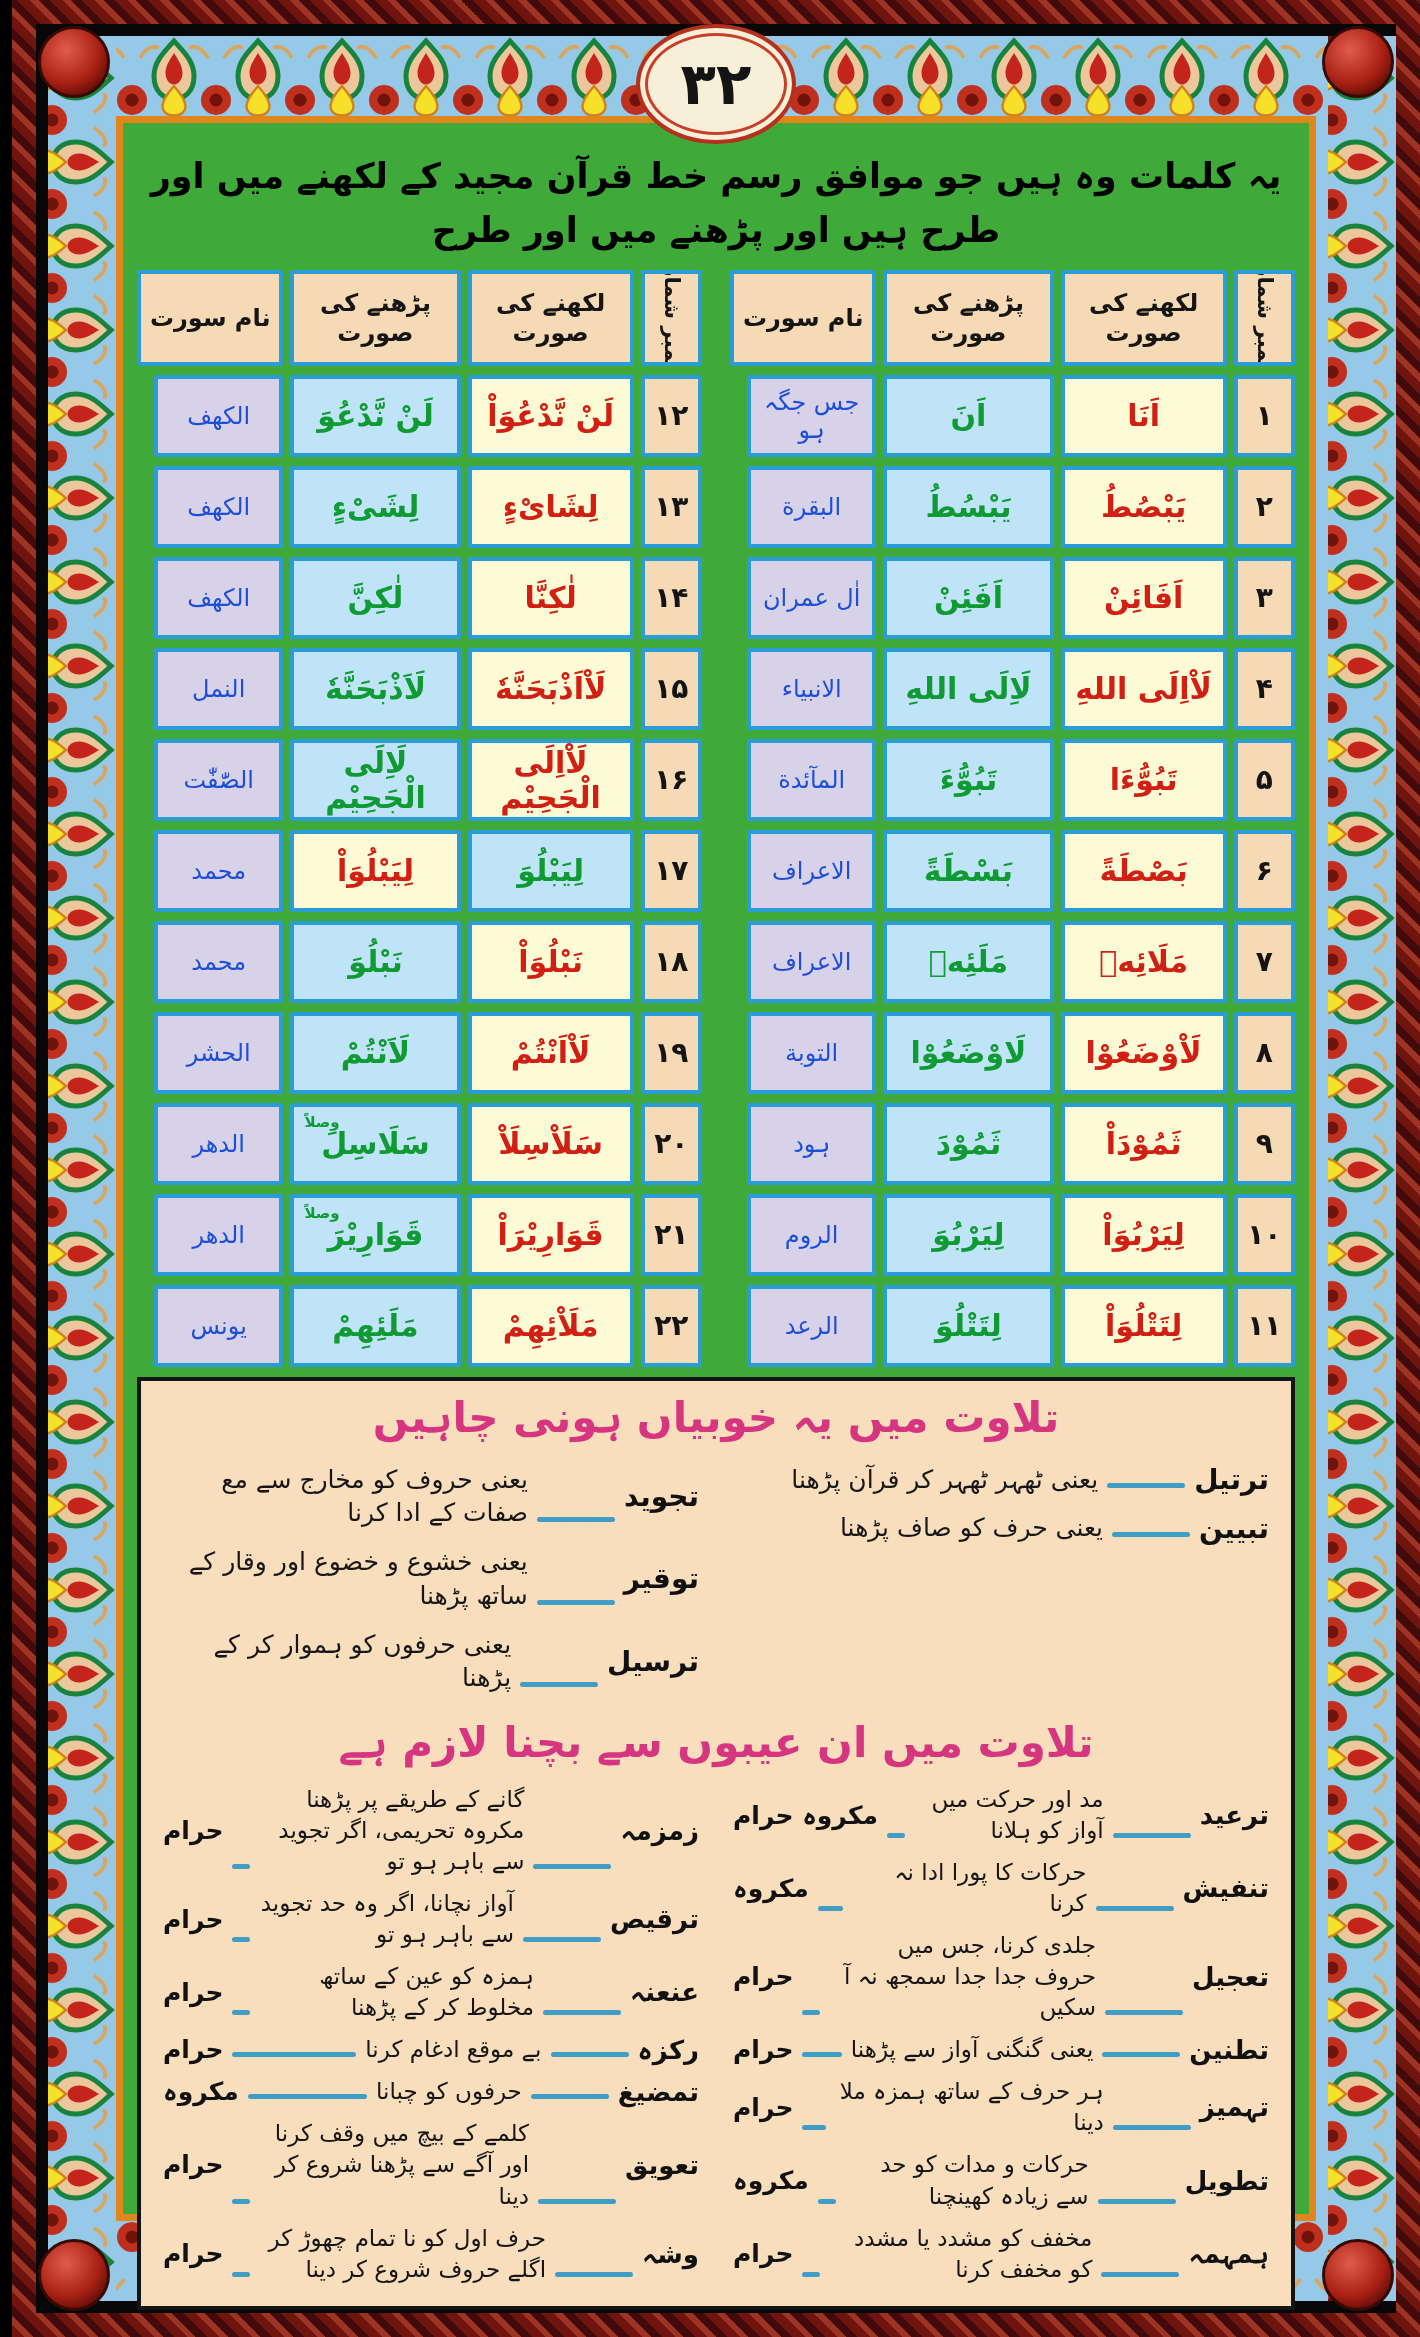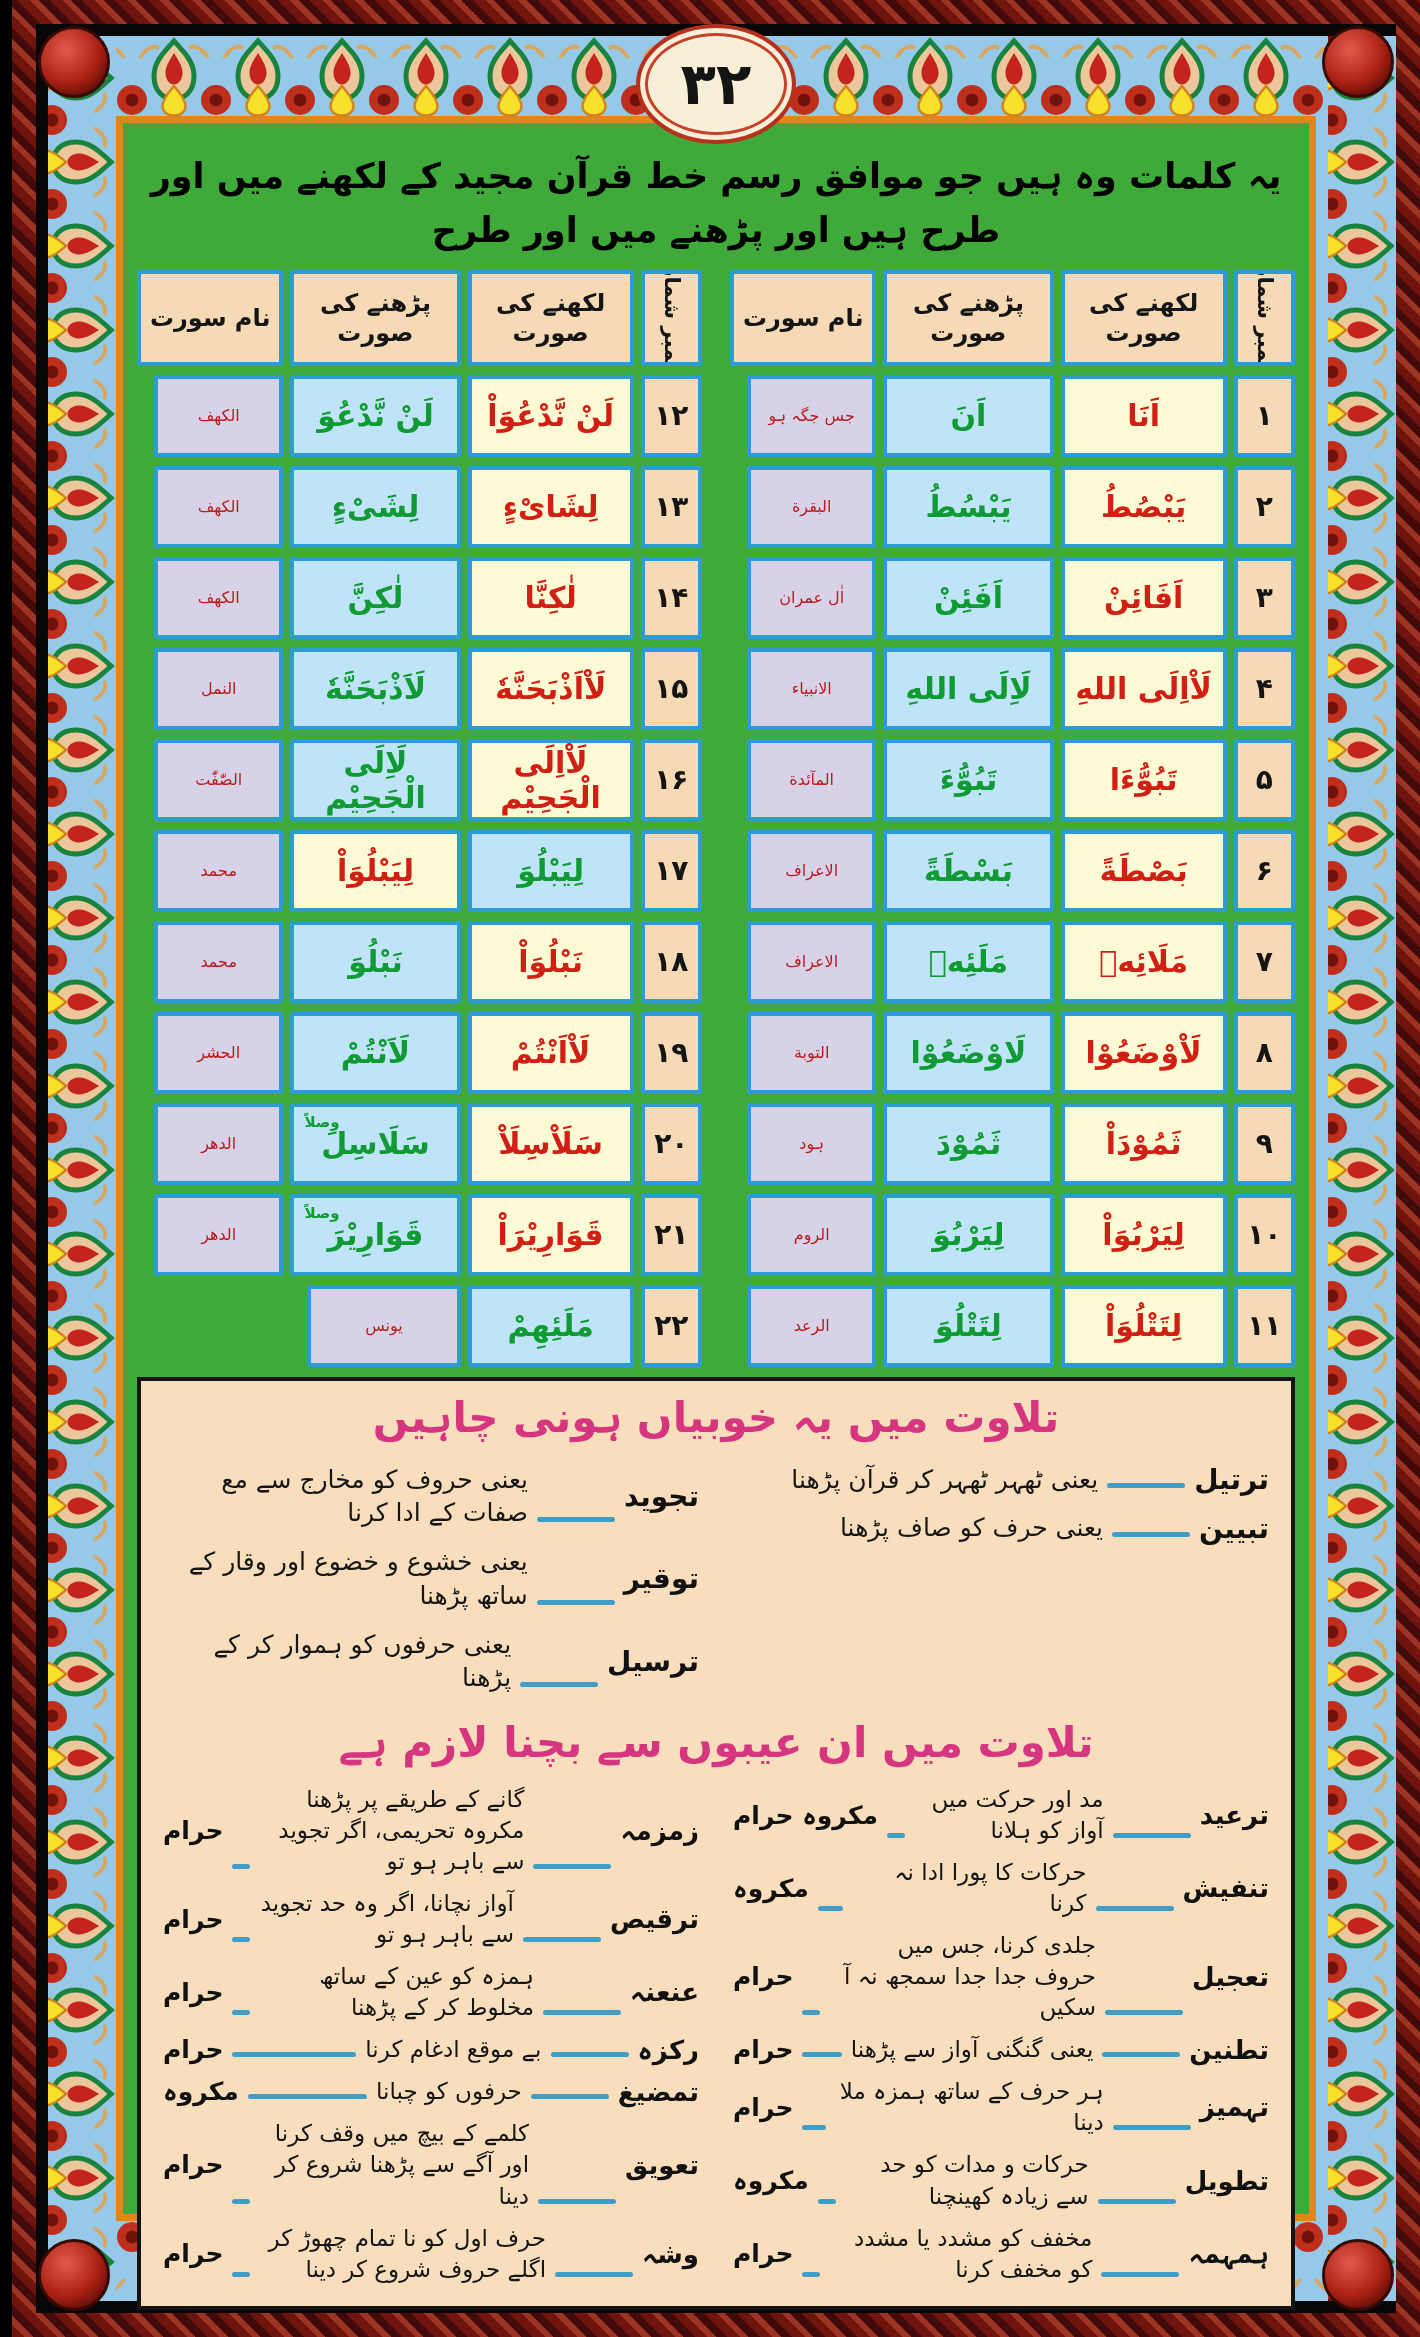--- a/index.html
+++ b/index.html
@@ -33,21 +33,21 @@
      grid-template-columns:62fr 168fr 172fr 148fr 14px 62fr 168fr 172fr 148fr;
      grid-template-rows:96px;grid-auto-rows:82px;gap:9px 7px;align-content:start;}
   .cell{border:4px solid #2c9cd6;border-radius:2px;display:flex;align-items:center;
      justify-content:center;text-align:center;overflow:hidden;padding:1px;}
   .cell.h{background:#f6d9b5;color:#151515;font-size:24px;font-weight:bold;line-height:1.25;}
   .vtext{transform:rotate(90deg);white-space:nowrap;font-size:21px;}
   .c-num{background:#f6d9b5;color:#141414;font-size:28px;font-weight:bold;}
   .c-written{background:#fdfad6;color:#d21f14;font-size:30px;font-weight:bold;}
   .c-reading{background:#c0e4f7;color:#0f9a34;font-size:30px;font-weight:bold;position:relative;}
   .c-reading .note{font-size:15px;position:absolute;top:6px;left:10px;}
-  .c-surah{background:#d8d2e9;color:#b91c1c;font-size:16px;margin-left:17px;}
+  .c-surah{background:#d8d2e9;color:#1d4ed8;font-size:24px;margin-left:17px;}
   .spacer{border:none;background:transparent;}
   
   .bpanel{flex:1;margin-top:10px;background:#f8debd;border:4px solid #141414;
      padding:4px 22px 10px;direction:rtl;display:flex;flex-direction:column;}
   .sec-title{color:#d6357f;font-weight:bold;font-size:42px;text-align:center;margin:8px 0 6px;}
   .two-col{display:grid;grid-template-columns:1fr 1fr;column-gap:34px;}
   .qual-item,.defect-item{display:flex;align-items:center;direction:rtl;}
   .qual-item{margin:15px 0;font-size:25px;color:#161616;}
   .defect-item{margin:11px 0;font-size:23px;color:#161616;}
   .term{font-weight:bold;font-size:28px;white-space:nowrap;color:#111;}
@@ -208,20 +208,21 @@
         <div class="cell c-num">۲۱</div>
         <div class="cell c-written">قَوَارِیْرَاْ</div>
         <div class="cell c-reading">قَوَارِیْرَ<span class="note">وصلاً</span></div>
         <div class="cell c-surah">الدھر</div>
         <div class="cell c-num">۱۱</div>
         <div class="cell c-written">لِتَتْلُوَاْ</div>
         <div class="cell c-reading">لِتَتْلُوَ</div>
         <div class="cell c-surah">الرعد</div>
         <div class="cell spacer"></div>
         <div class="cell c-num">۲۲</div>
+        <div class="cell c-written">مَلَاْئِهِمْ</div>
         <div class="cell c-reading">مَلَئِهِمْ</div>
         <div class="cell c-surah">یونس</div>
       </div>
 
     <div class="bpanel">
       <div class="sec-title">تلاوت میں یہ خوبیاں ہونی چاہیں</div>
       <div class="two-col">
         <div id="qual-right">
             <div class="qual-item">
               <span class="term">ترتیل</span>

